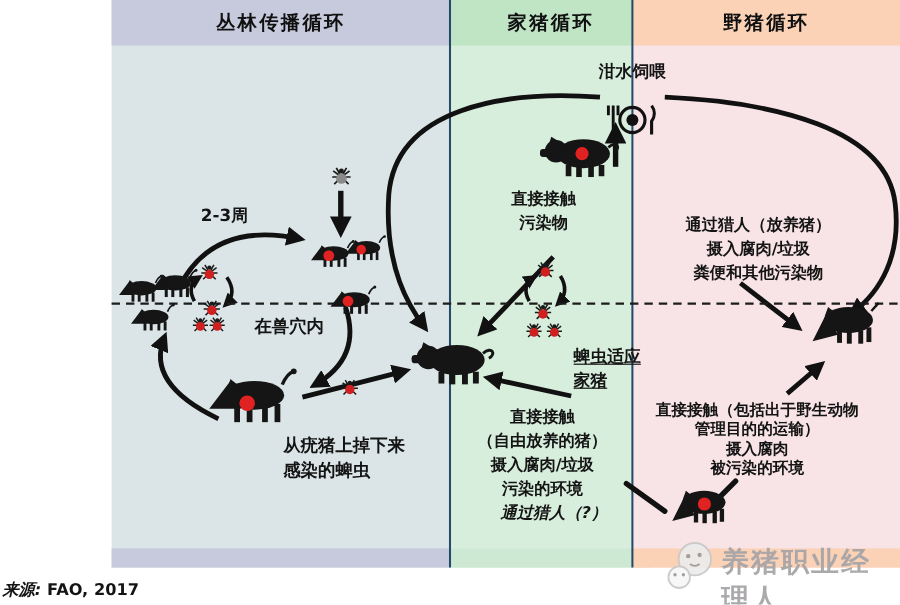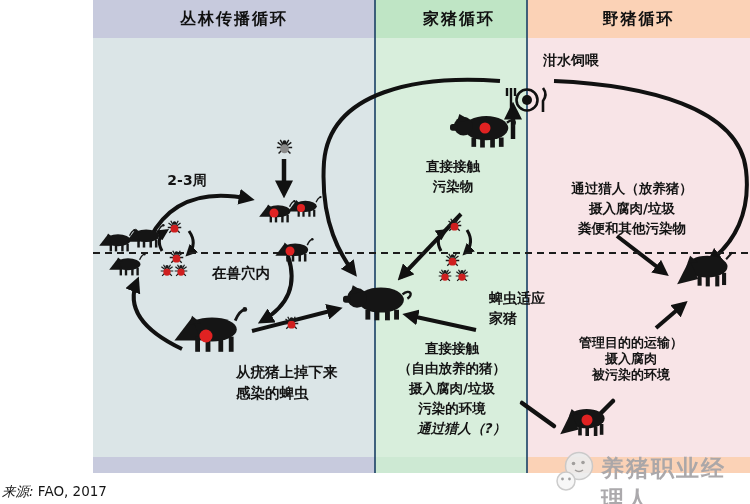--- a/index.html
+++ b/index.html
@@ -17,21 +17,21 @@
   #col-domestic .foot{background:#cde9d3;}
   #col-wild{left:527px;width:223px;background:#f8e4e7;}
   #col-wild .head,#col-wild .foot{background:#fbd2b6;}
   svg.art{position:absolute;left:0;top:0;pointer-events:none;}
   .lbl{position:absolute;font-weight:700;font-size:13.5px;line-height:20px;
        text-align:center;transform:translateX(-50%);white-space:nowrap;z-index:5;}
   .lbl .line{display:block;}
   .lbl.la{transform:none;text-align:left;}
   .lbl.lg{font-size:14.5px;line-height:21px;}
   .italic{font-style:italic;text-align:right;}
-  .caption{position:absolute;left:2px;top:483px;font-size:13.5px;z-index:6;}
+  .caption{position:absolute;left:2px;top:483px;font-size:13.5px;z-index:6;font-weight:bold;}
   .caption .src{font-style:italic;}
   .watermark-text{position:absolute;left:601px;top:453px;font-size:23px;font-weight:700;
        color:#a7a5a8;letter-spacing:2px;z-index:7;opacity:.95;}
 </style>
 </head>
 <body>
 
 <div class="page">
 
   <div class="col" id="col-sylvatic">
@@ -212,47 +212,48 @@
 
   <div class="lbl" style="left:187px;top:170px;font-size:14px;">2-3周</div>
 
   <div class="lbl lg" style="left:241px;top:263px;">在兽穴内</div>
 
   <div class="lbl lg la" style="left:236px;top:362px;">
     <span class="line">从疣猪上掉下来</span>
     <span class="line">感染的蜱虫</span>
   </div>
 
-  <div class="lbl" style="left:527px;top:50px;font-size:14px;margin-left:44px;">泔水饲喂</div>
+  <div class="lbl" style="left:527px;top:50px;font-size:14px;">泔水饲喂</div>
 
   <div class="lbl" style="left:453px;top:156px;">
     <span class="line">直接接触</span>
     <span class="line">污染物</span>
   </div>
 
-  <div class="lbl la" style="left:489px;top:288px;font-size:14px;">
+  <div class="lbl la" style="left:478px;top:288px;font-size:14px;text-decoration:underline;">
     <span class="line">蜱虫适应</span>
     <span class="line">家猪</span>
   </div>
 
   <div class="lbl" style="left:452px;top:338px;">
     <span class="line">直接接触</span>
     <span class="line">（自由放养的猪）</span>
     <span class="line">摄入腐肉/垃圾</span>
     <span class="line">污染的环境</span>
     <span class="line italic">通过猎人（?）</span>
   </div>
 
   <div class="lbl" style="left:632px;top:178px;">
     <span class="line">通过猎人（放养猪）</span>
     <span class="line">摄入腐肉/垃圾</span>
     <span class="line">粪便和其他污染物</span>
   </div>
 
   <div class="lbl" style="left:631px;top:335px;font-size:13px;line-height:16px;">
+    <span class="line">直接接触（包括出于野生动物</span>
     <span class="line">管理目的的运输）</span>
     <span class="line">摄入腐肉</span>
     <span class="line">被污染的环境</span>
   </div>
 
   <div class="caption">
     <span class="src">来源:</span>
     <span>FAO, 2017</span>
   </div>
 

